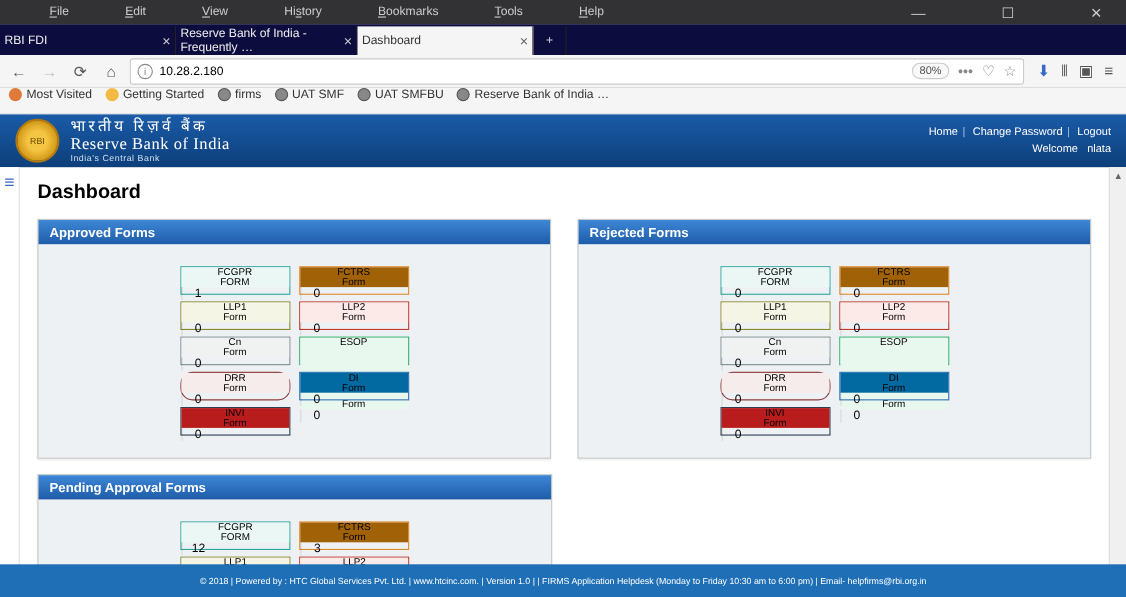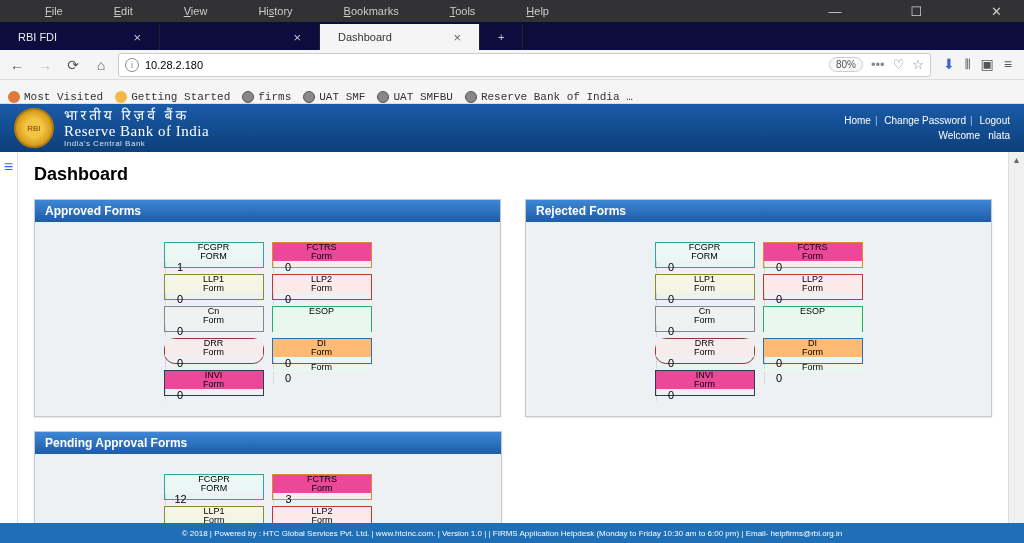--- a/index.html
+++ b/index.html
@@ -5,36 +5,36 @@
   * { box-sizing: border-box; margin: 0; padding: 0; }
   body { font-family: Arial, sans-serif; font-size: 12px; background: #fff; width: 1024px; height: 543px; overflow: hidden; }
   
   
   .menubar { background: #323234; color: #ccc; height: 22px; display: flex; align-items: center; padding: 0 8px; font-size: 11px; }
   .menubar span { margin-right: 14px; cursor: default; padding-left: 37px; }
   .menubar span u { text-decoration: underline; }
   .menubar .win-controls { margin-left: auto; display: flex; gap: 18px; font-size: 13px; }
   
   .tabbar { background: #0c0c3e; height: 28px; display: flex; align-items: flex-end; }
-  .tab { height: 26px; display: flex; align-items: center; padding: 0 18px; color: #eee; font-size: 11px; min-width: 160px; max-width: 165px; border-right: 1px solid #222; position: relative; }
+  .tab { height: 26px; display: flex; align-items: center; padding: 0 4px; color: #eee; font-size: 11px; min-width: 160px; max-width: 165px; border-right: 1px solid #222; position: relative; }
   .tab .tab-close { margin-left: auto; font-size: 13px; color: #ccc; }
   .tab.active { background: #f5f5f5; color: #333; }
   .tab.active .tab-close { color: #666; }
   .tab.newtab { min-width: 30px; color: #ccc; justify-content: center; }
   
   .addrbar { background: #f5f5f5; height: 30px; display: flex; align-items: center; padding: 0 6px; gap: 6px; border-bottom: 1px solid #ddd; }
   .navbtn { width: 22px; height: 22px; display: flex; align-items: center; justify-content: center; color: #555; font-size: 14px; border-radius: 3px; }
   .navbtn.disabled { color: #bbb; }
   .urlbox { flex: 1; height: 24px; border: 1px solid #ccc; border-radius: 3px; background: #fff; display: flex; align-items: center; padding: 0 6px; font-size: 11px; color: #555; }
   .urlbox .info-icon { width: 14px; height: 14px; border: 1px solid #888; border-radius: 50%; display: inline-flex; align-items: center; justify-content: center; font-size: 9px; margin-right: 6px; color: #888; }
   .urlbox .zoom { margin-left: auto; border: 1px solid #ccc; border-radius: 8px; padding: 1px 6px; font-size: 10px; background: #f8f8f8; }
   .urlbox .addr-icons { display: flex; gap: 8px; margin-left: 8px; color: #888; font-size: 13px; }
   .right-icons { display: flex; gap: 10px; padding: 0 6px; color: #3a68c7; font-size: 14px; }
   
-  .bookmarks { background: #f5f5f5; height: 24px; display: flex; align-items: flex-end; padding: 0 8px; gap: 12px; font-size: 11px; color: #333; border-bottom: 1px solid #ddd; font-family: Liberation Mono, monospace; }
+  .bookmarks { background: #f5f5f5; height: 24px; display: flex; align-items: flex-start; padding: 0 8px; gap: 12px; font-size: 11px; color: #333; border-bottom: 1px solid #ddd; }
   .bookmarks .bm { display: flex; align-items: center; gap: 4px; }
   .bm-icon { width: 12px; height: 12px; border-radius: 50%; display: inline-block; }
   
   
   .app-header { height: 48px; background: linear-gradient(to bottom, #1a5ba8, #0d3f7a); display: flex; align-items: center; padding: 0 14px; color: #fff; position: relative; }
   .logo-seal { width: 40px; height: 40px; background: radial-gradient(circle, #f4c542 35%, #d49a1a 70%); border-radius: 50%; border: 2px solid #b07a10; margin-right: 10px; display:flex; align-items:center; justify-content:center; font-size:8px; color:#6b4a00; }
   .bank-title { line-height: 1.1; }
   .bank-title .hindi { font-size: 14px; letter-spacing: 3px; font-family: serif; }
   .bank-title .eng { font-size: 15px; font-family: Georgia, serif; letter-spacing: 0.5px; }
   .bank-title .sub { font-size: 8px; letter-spacing: 0.5px; color: #d0e0f0; }
@@ -56,31 +56,31 @@
   
   .panels-row { display: flex; gap: 24px; margin-bottom: 14px; }
   .panel { flex: 1; border: 1px solid #c8c8c8; background: #eef1f4; box-shadow: 0 1px 2px rgba(0,0,0,.1); }
   .panel-header { background: linear-gradient(to bottom, #3d87d6, #1e5ca8); color: #fff; font-size: 12px; font-weight: bold; padding: 4px 10px; }
   .panel-body { padding: 20px 10px; display: flex; justify-content: center; }
   .form-grid { display: grid; grid-template-columns: repeat(2, 100px); gap: 6px 8px; }
   .form-cell { display: flex; height: 26px; border: 1px solid; font-size: 9px; flex-direction: column; }
   .form-cell .lbl { flex: 1; display:flex; flex-direction:column; align-items:center; justify-content:center; line-height:1; text-align:center; padding: 0 2px; }
   .form-cell .val { width: 30px; display:flex; align-items:center; justify-content:center; font-size: 11px; border-left: 1px solid rgba(0,0,0,.1); }
   .c-teal  { border-color: #2aa79b; } .c-teal .lbl { background:#eaf7f5; }
-  .c-orange{ border-color: #e28a2b; } .c-orange .lbl { background:#ec4899; }
+  .c-orange{ border-color: #e28a2b; } .c-orange .lbl { background:#a16207; }
   .c-olive { border-color: #8a8a2e; } .c-olive .lbl { background:#f5f5e6; }
   .c-red   { border-color: #c0392b; } .c-red .lbl { background:#fbeae8; }
   .c-grey  { border-color: #7f8c8d; } .c-grey .lbl { background:#f0f2f2; }
   .c-green { border-color: #27ae60; } .c-green .lbl { background:#e9f8ef;gap:47px; }
   .c-maroon{ border-color: #8e3b3b; border-radius: 11px; } .c-maroon .lbl { background:#f7ecec; }
-  .c-blue  { border-color: #2e6fb5; } .c-blue .lbl { background:#fdba74; }
-  .c-navy  { border-color: #2c3e50; } .c-navy .lbl { background:#ec4899;justify-content:center; }
-  
-  
-  .footer { position: absolute; bottom: 0; left: 0; right: 0; height: 20px; background: #1e6fb5; color: #fff; font-size: 8px; display:flex; align-items:center; justify-content:center; padding: 0 8px; white-space: nowrap; overflow: hidden; }
+  .c-blue  { border-color: #2e6fb5; } .c-blue .lbl { background:#0369a1; }
+  .c-navy  { border-color: #2c3e50; } .c-navy .lbl { background:#b91c1c;justify-content:center; }
+  
+  
+  .footer { position: absolute; bottom: 0; left: 0; right: 0; height: 30px; background: #1e6fb5; color: #fff; font-size: 8px; display:flex; align-items:center; justify-content:center; padding: 0 8px; white-space: nowrap; overflow: hidden; }
 </style>
 </head>
 <body>
 
 <div class="menubar">
   <span><u>F</u>ile</span>
   <span><u>E</u>dit</span>
   <span><u>V</u>iew</span>
   <span>Hi<u>s</u>tory</span>
   <span><u>B</u>ookmarks</span>
@@ -92,20 +92,21 @@
     <span>✕</span>
   </div>
 </div>
 
 <div class="tabbar">
   <div class="tab">
     <span>RBI FDI</span>
     <span class="tab-close">×</span>
   </div>
   <div class="tab">
+    <span>Reserve Bank of India - Frequently …</span>
     <span class="tab-close">×</span>
   </div>
   <div class="tab active">
     <span>Dashboard</span>
     <span class="tab-close">×</span>
   </div>
   <div class="tab newtab">+</div>
 </div>
 
 <div class="addrbar">

